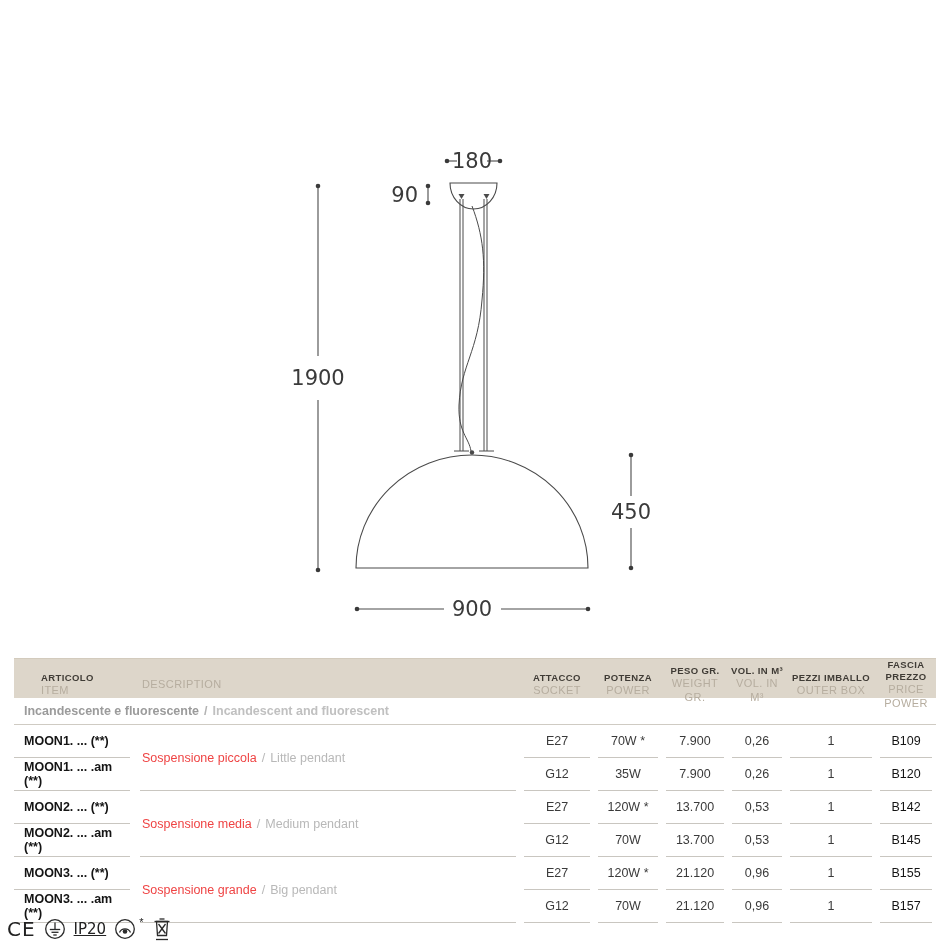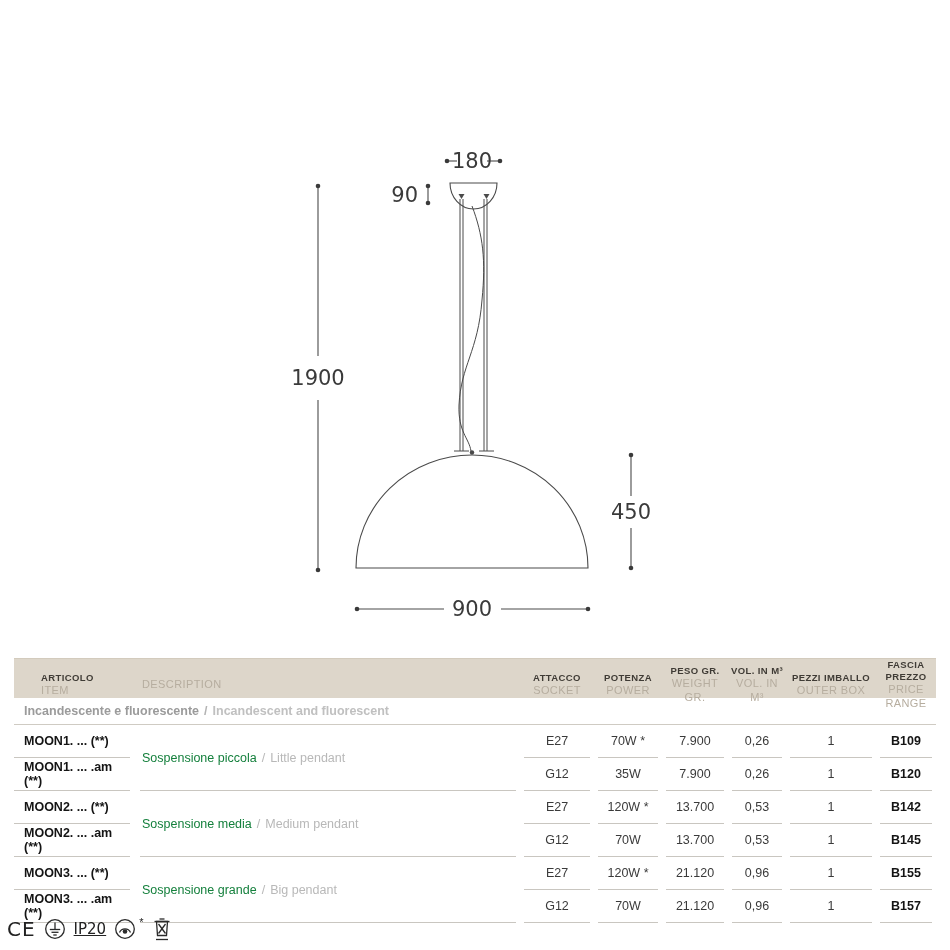--- a/index.html
+++ b/index.html
@@ -35,24 +35,24 @@
   .section-row .it{color:#9b9b9b;}
   .section-row .sep{color:#b3b3b3;margin:0 5px;}
   .section-row .en{color:#c0c0c0;}
 
   .tbody{grid-template-rows:repeat(6,33px);}
   .cell{display:flex;align-items:center;justify-content:center;
         border-bottom:1px solid #c9c6c0;margin:0 4px;color:#3a3a3a;}
   .cell.article{justify-content:flex-start;padding-left:10px;margin-left:0;margin-right:10px;
                 font-weight:bold;color:#141414;}
   .cell.desc{justify-content:flex-start;padding-left:2px;margin-left:0;}
-  .cell.desc .it{color:#15803d;text-align:right;}
+  .cell.desc .it{color:#ef4444;text-align:right;}
   .cell.desc .sep{color:#b8b8b8;margin:0 5px;}
   .cell.desc .en{color:#b8b8b8;}
-  .cell.price{font-weight:bold;color:#141414;}
+  .cell.price{font-weight:normal;color:#141414;}
   .span2{grid-row:span 2;}
   .c1{grid-column:1}.c2{grid-column:2}.c3{grid-column:3}.c4{grid-column:4}
   .c5{grid-column:5}.c6{grid-column:6}.c7{grid-column:7}.c8{grid-column:8}
 
   
   .footer{position:absolute;left:7px;top:914px;height:30px;display:flex;align-items:center;gap:8px;}
   .ce-text{font-family:"DejaVu Sans",sans-serif;font-size:20px;color:#222;letter-spacing:1px;}
   .ip-text{font-family:"DejaVu Sans",sans-serif;font-size:15px;color:#222;text-decoration:underline;}
   .cert{stroke:#2a2a2a;fill:none;stroke-width:1.3;}
   .ast{font-size:11px;color:#222;align-self:flex-start;margin:2px 0 0 -5px;}
@@ -150,21 +150,21 @@
       <div class="th">
         <span class="it">VOL. IN M³</span>
         <span class="en">VOL. IN M³</span>
       </div>
       <div class="th">
         <span class="it">PEZZI IMBALLO</span>
         <span class="en">OUTER BOX</span>
       </div>
       <div class="th">
         <span class="it">FASCIA PREZZO</span>
-        <span class="en">PRICE RANGE</span>
+        <span class="en">PRICE POWER</span>
       </div>
     </div>
 
     <div class="section-row">
       <span class="it">Incandescente e fluorescente</span>
       <span class="sep">/</span>
       <span class="en">Incandescent and fluorescent</span>
     </div>
 
     <div class="cols tbody">

